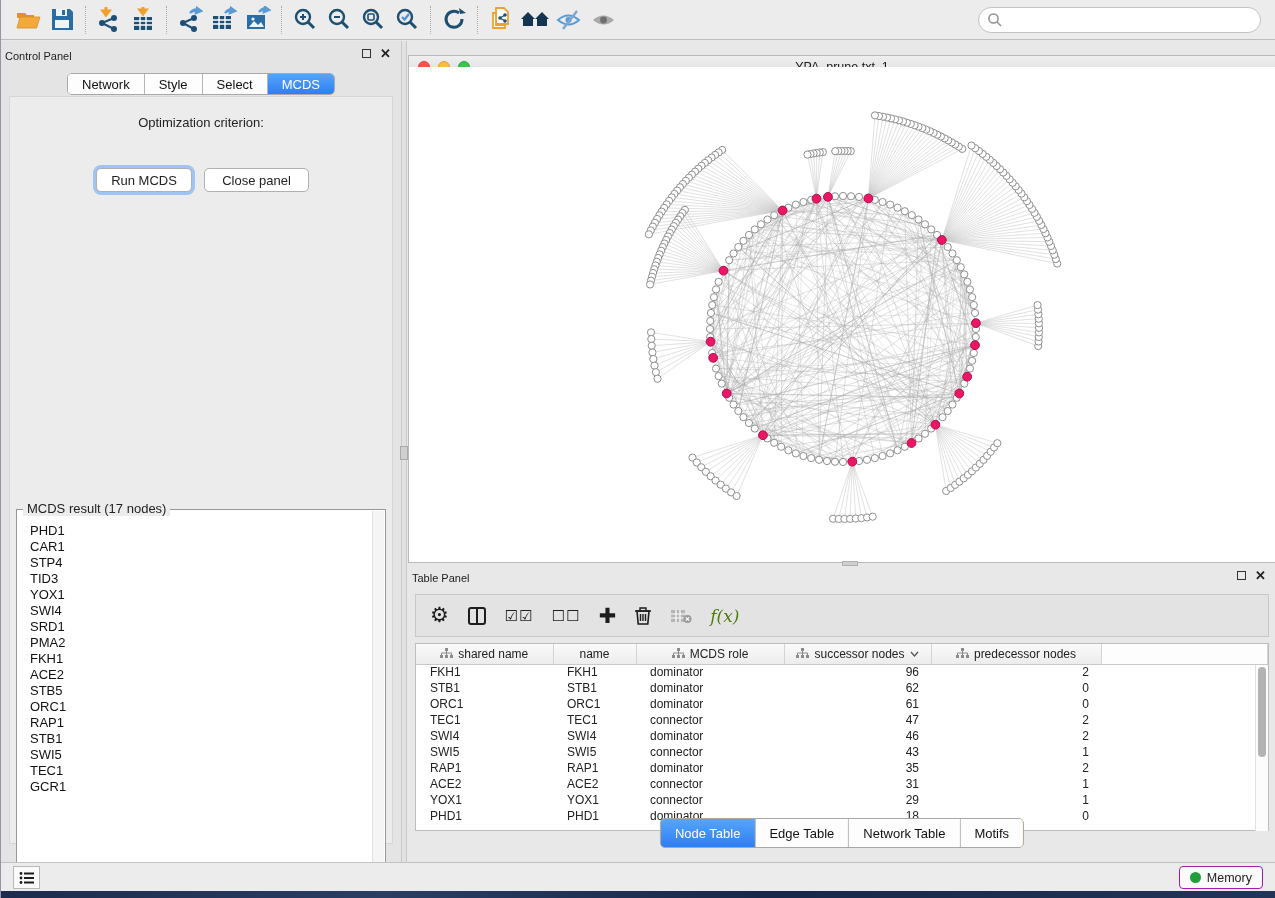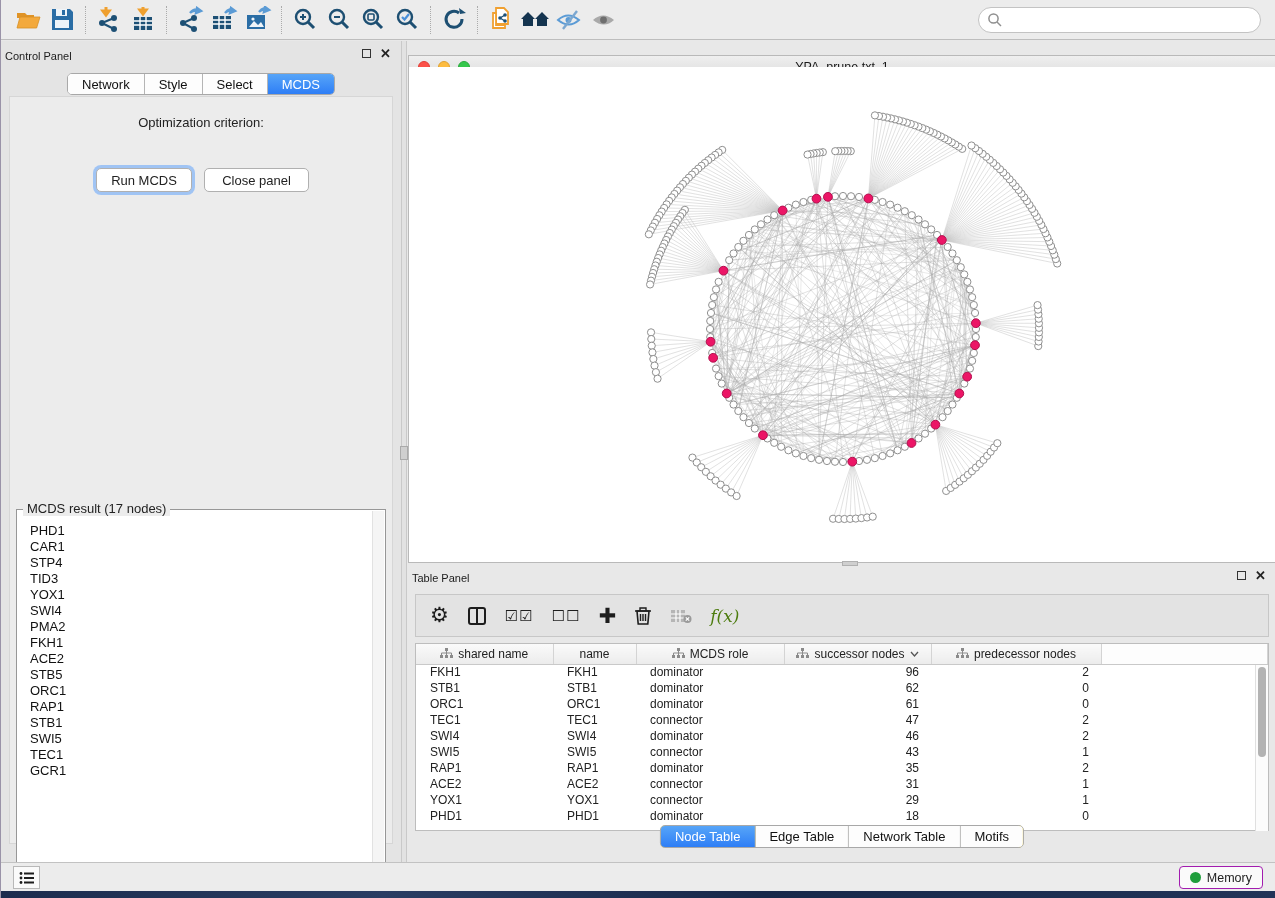--- a/index.html
+++ b/index.html
@@ -79,21 +79,21 @@
   table.grid{border-collapse:collapse;width:100%;table-layout:fixed;}
   .grid th{height:20px;background:linear-gradient(#fafafa,#ececec);border-right:1px solid #d4d4d4;
            border-bottom:1px solid #c9c9c9;font-weight:normal;font-size:12px;color:#222;
            overflow:hidden;white-space:nowrap;}
   .grid th .th-inner{display:flex;align-items:center;justify-content:center;gap:5px;}
   .grid td{height:16px;font-size:12px;padding:0 4px 0 14px;overflow:hidden;white-space:nowrap;border:none;}
   .grid td.num{text-align:right;padding-right:12px;}
   .tbl-scroll{position:absolute;top:21px;right:0;width:13px;height:166px;background:#fcfcfc;border-left:1px solid #e0e0e0;}
   .tbl-thumb{position:absolute;top:2px;left:2px;width:8px;height:90px;background:#b3b3b3;border-radius:5px;}
   .tp-tabs{position:absolute;bottom:14px;left:50%;transform:translateX(-50%);display:flex;
-           border:1px solid #a8a8a8;border-radius:5px;overflow:hidden;background:#fde047;height:23px;}
+           border:1px solid #a8a8a8;border-radius:5px;overflow:hidden;background:#fde047;height:30px;}
   
   .statusbar{position:absolute;top:862px;left:0;width:100%;height:29px;background:#ececec;
              border-top:1px solid #c2c2c2;}
   .status-list-btn{position:absolute;top:3px;left:12px;width:27px;height:23px;background:#fafafa;
                    border:1px solid #b8b8b8;display:flex;align-items:center;justify-content:center;}
   .memory-btn{position:absolute;top:3px;right:12px;height:23px;background:#fafafa;border:1px solid #a21caf;
               border-radius:4px;display:flex;align-items:center;gap:6px;padding:0 10px;font-size:12.5px;}
   .mem-dot{width:11px;height:11px;border-radius:50%;background:#1f9e3c;}
   .wallpaper{position:absolute;top:891px;left:0;width:100%;height:7px;
              background:linear-gradient(90deg,#1c2c4e,#2a3d63 30%,#18284a 60%,#223458);}
@@ -256,20 +256,21 @@
       <div class="btn btn-close">Close panel</div>
       <div class="result-box">
         <span class="result-legend">MCDS result (17 nodes)</span>
         <div class="result-list" id="mcds-list">
             <div>PHD1</div>
             <div>CAR1</div>
             <div>STP4</div>
             <div>TID3</div>
             <div>YOX1</div>
             <div>SWI4</div>
+            <div>SRD1</div>
             <div>PMA2</div>
             <div>FKH1</div>
             <div>ACE2</div>
             <div>STB5</div>
             <div>ORC1</div>
             <div>RAP1</div>
             <div>STB1</div>
             <div>SWI5</div>
             <div>TEC1</div>
             <div>GCR1</div>

